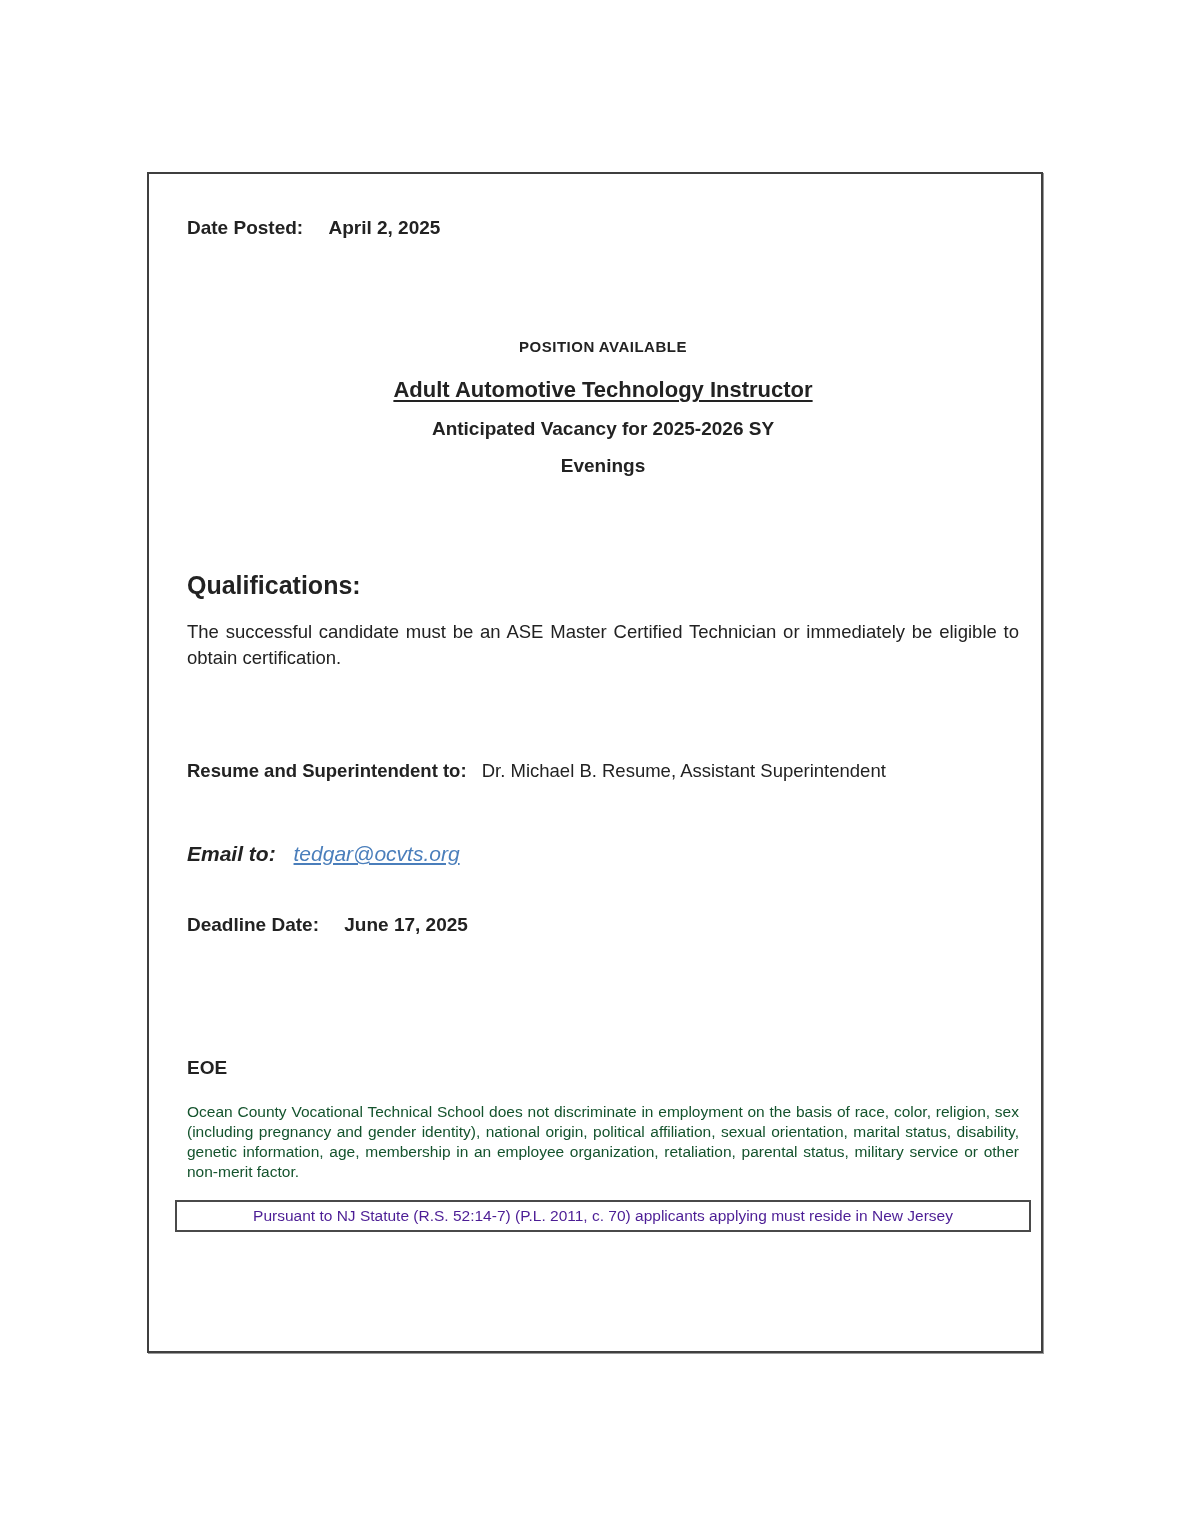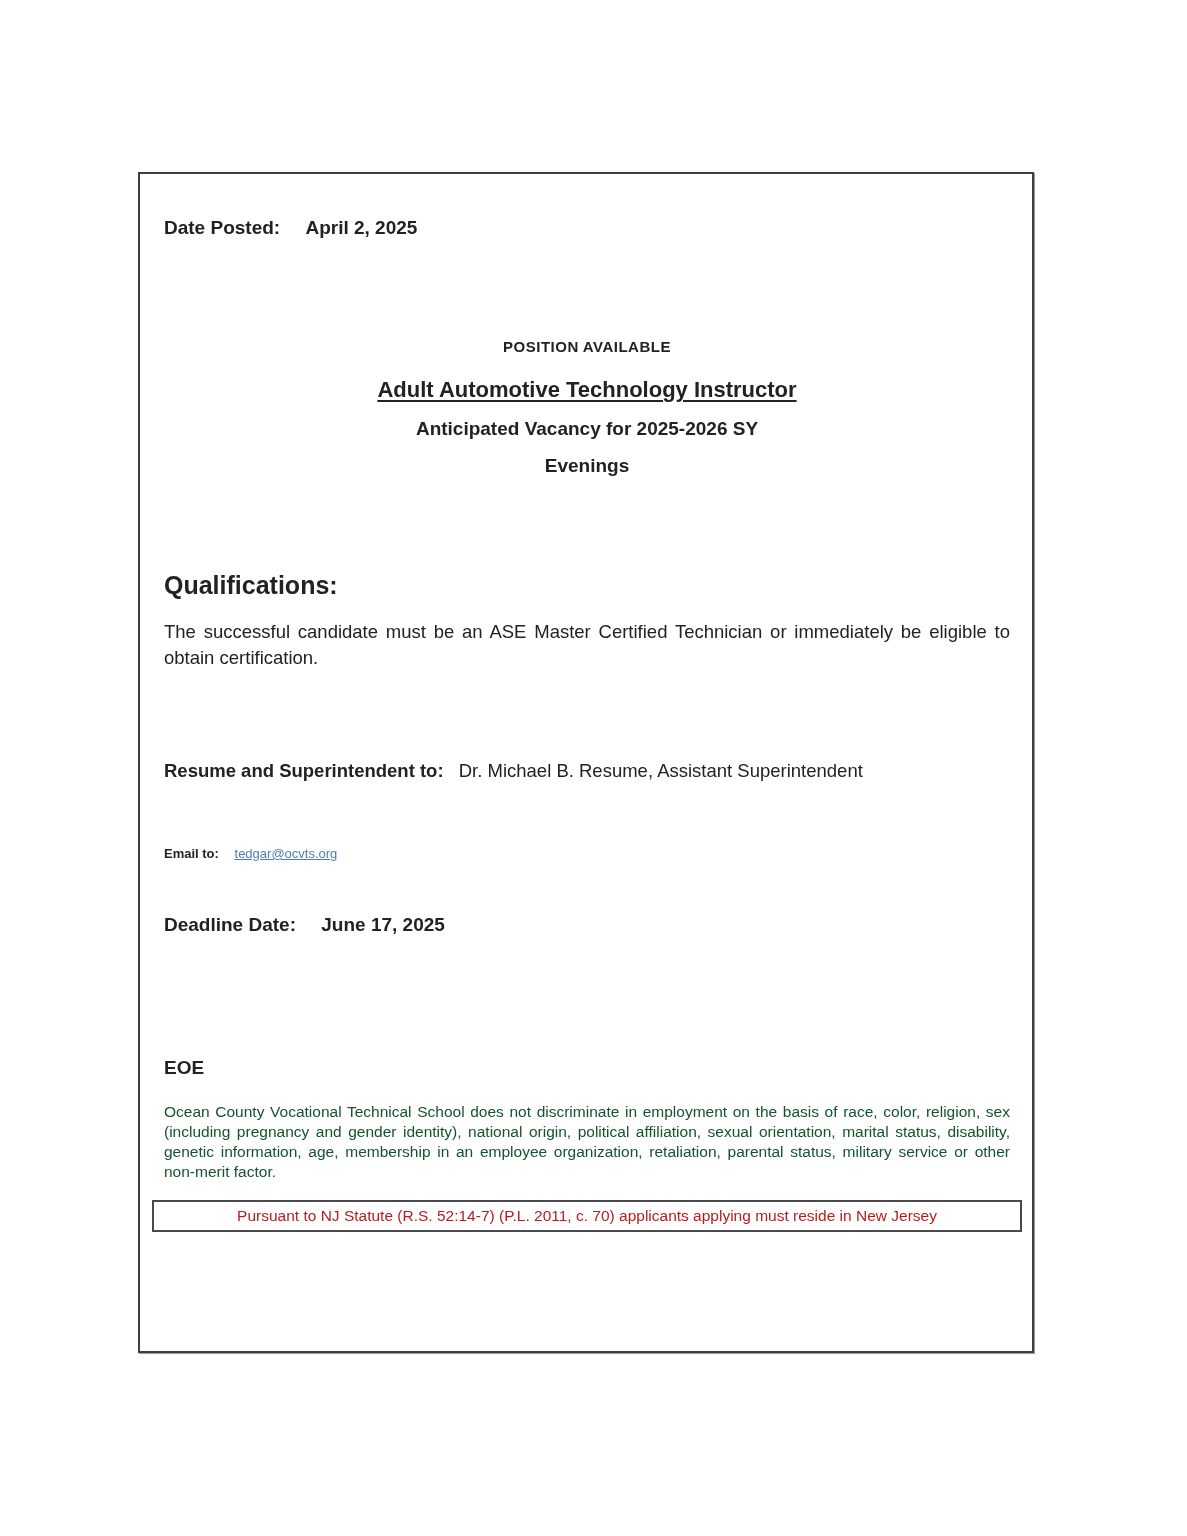--- a/index.html
+++ b/index.html
@@ -8,28 +8,28 @@
     background: #ffffff;
     font-family: "Liberation Sans", sans-serif;
     color: #222222;
   }
   body {
     position: relative;
     height: 1536px;
   }
   .page {
     position: absolute;
-    left: 138px;
+    left: 147px;
     top: 172px;
     width: 896px;
     height: 1181px;
     background: #ffffff;
     border: 2px solid var(--border-color, #3f3f3f);
     box-shadow: 1px 1px 0 #9a9a9a;
-    padding: 42px 22px 0 24px;
+    padding: 42px 22px 0 38px;
   }
   .line { font-size: 19px; line-height: 24px; }
   .label { font-weight: bold; }
   .value-gap-lg { margin-left: 20px; font-weight: bold; }
   .value-gap-sm { margin-left: 10px; font-weight: normal; }
 
   .heading-group { text-align: center; }
   .h-title {
     margin-top: 94px;
     font-size: 15px;
@@ -55,21 +55,21 @@
 
   .qual-label { margin-top: 96px; font-size: 25px; line-height: 24px; font-weight: bold; }
   .qual-text {
     margin-top: 22px;
     font-size: 18.5px;
     line-height: 26px;
     text-align: justify;
   }
 
   .resume-line { margin-top: 88px; font-size: 18.5px; line-height: 24px; }
-  .email-line  { margin-top: 58px; font-size: 13px; line-height: 26px; }
+  .email-line  { margin-top: 58px; font-size: 21px; line-height: 26px; font-style: italic; }
   .deadline-line { margin-top: 46px; font-size: 19px; line-height: 24px; }
 
   .email-link {
     margin-left: 12px;
     color: var(--link-color, #4a7ebb);
     text-decoration: underline;
     cursor: pointer;
     font-weight: normal;
   }
 
@@ -81,21 +81,21 @@
     text-align: justify;
     color: #14532d;
   }
   .statute-box {
     margin: 18px -12px 0 -12px;
     border: 2px solid #4a4a4a;
     text-align: center;
     font-size: 15.5px;
     line-height: 20px;
     padding: 4px 6px;
-    color: #b91c1c;
+    color: #4c1d95;
   }
 </style>
 </head>
 <body>
 
 <div class="page">
 
   <div class="line">
     <span class="label">Date Posted:</span>
     <span class="value-gap-lg">April 2, 2025</span>

